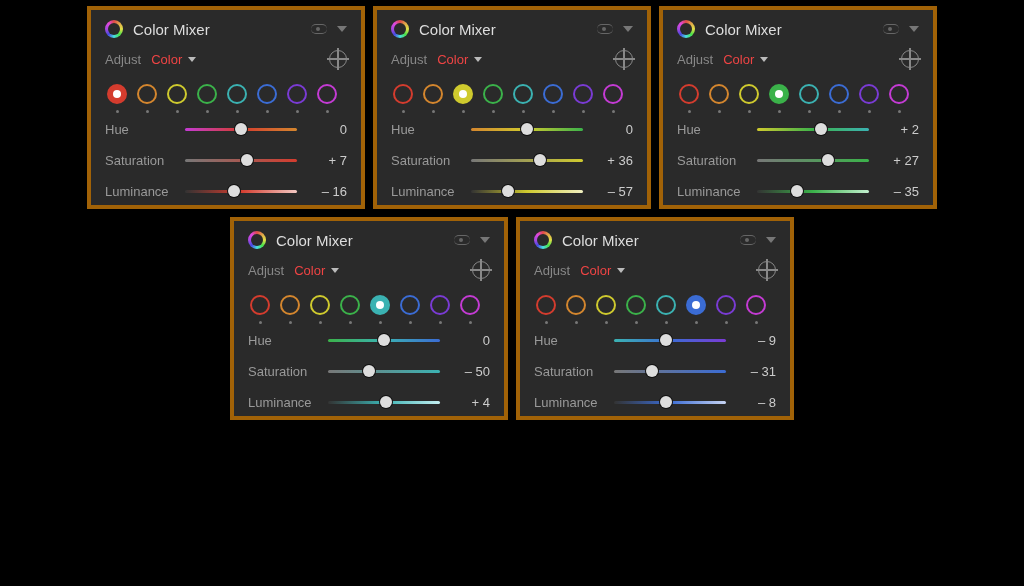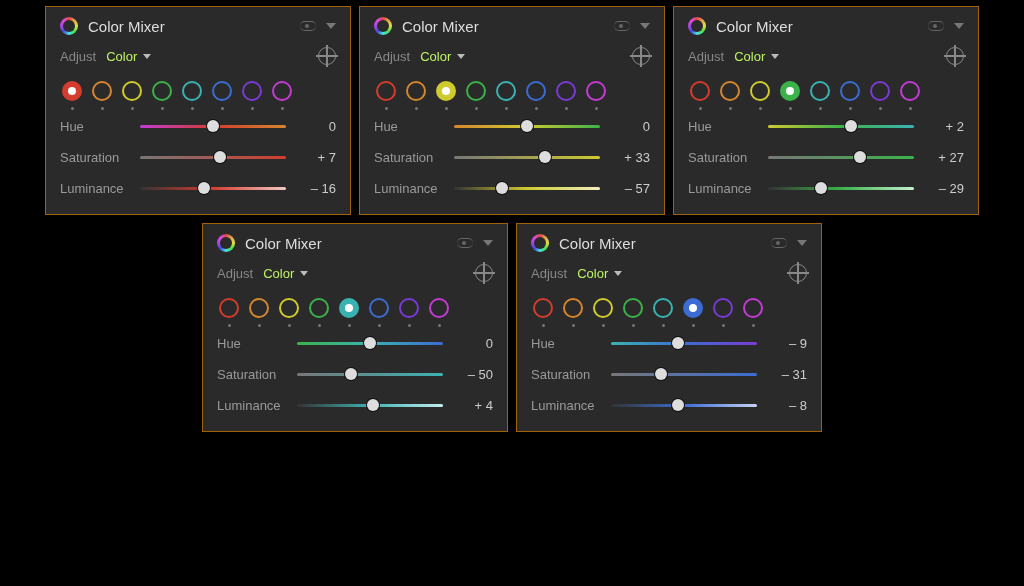--- a/index.html
+++ b/index.html
@@ -11,23 +11,23 @@
     width: 1024px;
     height: 586px;
     overflow: hidden;
   }
   .grid {
     padding: 6px;
   }
   .row { display: flex; justify-content: center; gap: 8px; margin-bottom: 8px; }
   .panel {
     background: #2a2a2a;
-    width: 306px;
-    border: 1px solid #a16207;
-    padding: 10px 14px 18px 14px;
+    width: 278px;
+    border: 4px solid #a16207;
+    padding: 10px 14px 6px 14px;
     display: flex;
     flex-direction: column;
     gap: 12px;
   }
   .header {
     display: flex;
     align-items: center;
     gap: 10px;
   }
   .logo-ring {
@@ -39,21 +39,21 @@
     content:""; position:absolute; inset:3px; border-radius:50%; background:#2a2a2a;
   }
   .title { color: #ddd; font-size: 15px; flex: 1; }
   .eye-icon { width:16px; height:10px; border:1.5px solid #666; border-left:none; border-right:none; border-radius: 60% / 100%; position: relative; }
   .eye-icon::after { content:""; position:absolute; width:4px; height:4px; background:#666; border-radius:50%; left:5px; top:2px; }
   .chev-down { width:0;height:0;border-left:5px solid transparent;border-right:5px solid transparent;border-top:6px solid #777; }
   .adjust-row {
     display:flex; align-items:center; gap:10px;
   }
   .adjust-label { color:#888; }
-  .adjust-value { color:#bef264; display:flex; align-items:center; gap:6px; }
+  .adjust-value { color:#ef4444; display:flex; align-items:center; gap:6px; }
   .chev-sm { width:0;height:0;border-left:4px solid transparent;border-right:4px solid transparent;border-top:5px solid #bbb; }
   .target-icon {
     margin-left:auto;
     width:18px;height:18px;border:1.5px solid #888;border-radius:50%;
     position:relative;
   }
   .target-icon::before, .target-icon::after {
     content:""; position:absolute; background:#888;
   }
   .target-icon::before { width:1.5px; height:22px; left:7.25px; top:-3px; }
@@ -219,21 +219,21 @@
       <div class="track" style="background:linear-gradient(90deg, #d4862e,#cfca2e,#3bb24a)">
         <div class="thumb" style="left:50%"></div>
       </div>
       <div class="val">0</div>
     </div>
       <div class="ctrl">
       <div class="ctrl-label">Saturation</div>
       <div class="track" style="background:linear-gradient(90deg, #777,#cfca2e)">
         <div class="thumb" style="left:62%"></div>
       </div>
-      <div class="val">+ 33</div>
+      <div class="val">+ 36</div>
     </div>
       <div class="ctrl">
       <div class="ctrl-label">Luminance</div>
       <div class="track" style="background:linear-gradient(90deg, #333,#cfca2e,#f0efc0)">
         <div class="thumb" style="left:33%"></div>
       </div>
       <div class="val">– 57</div>
     </div>
     </div>
   </div>
@@ -299,21 +299,21 @@
       <div class="track" style="background:linear-gradient(90deg, #777,#3bb24a)">
         <div class="thumb" style="left:63%"></div>
       </div>
       <div class="val">+ 27</div>
     </div>
       <div class="ctrl">
       <div class="ctrl-label">Luminance</div>
       <div class="track" style="background:linear-gradient(90deg, #333,#3bb24a,#c3f0cf)">
         <div class="thumb" style="left:36%"></div>
       </div>
-      <div class="val">– 29</div>
+      <div class="val">– 35</div>
     </div>
     </div>
   </div>
     </div>
     <div class="row">
       <div class="panel">
     <div class="header">
       <div class="logo-ring"></div>
       <div class="title">Color Mixer</div>
       <div class="eye-icon"></div>

